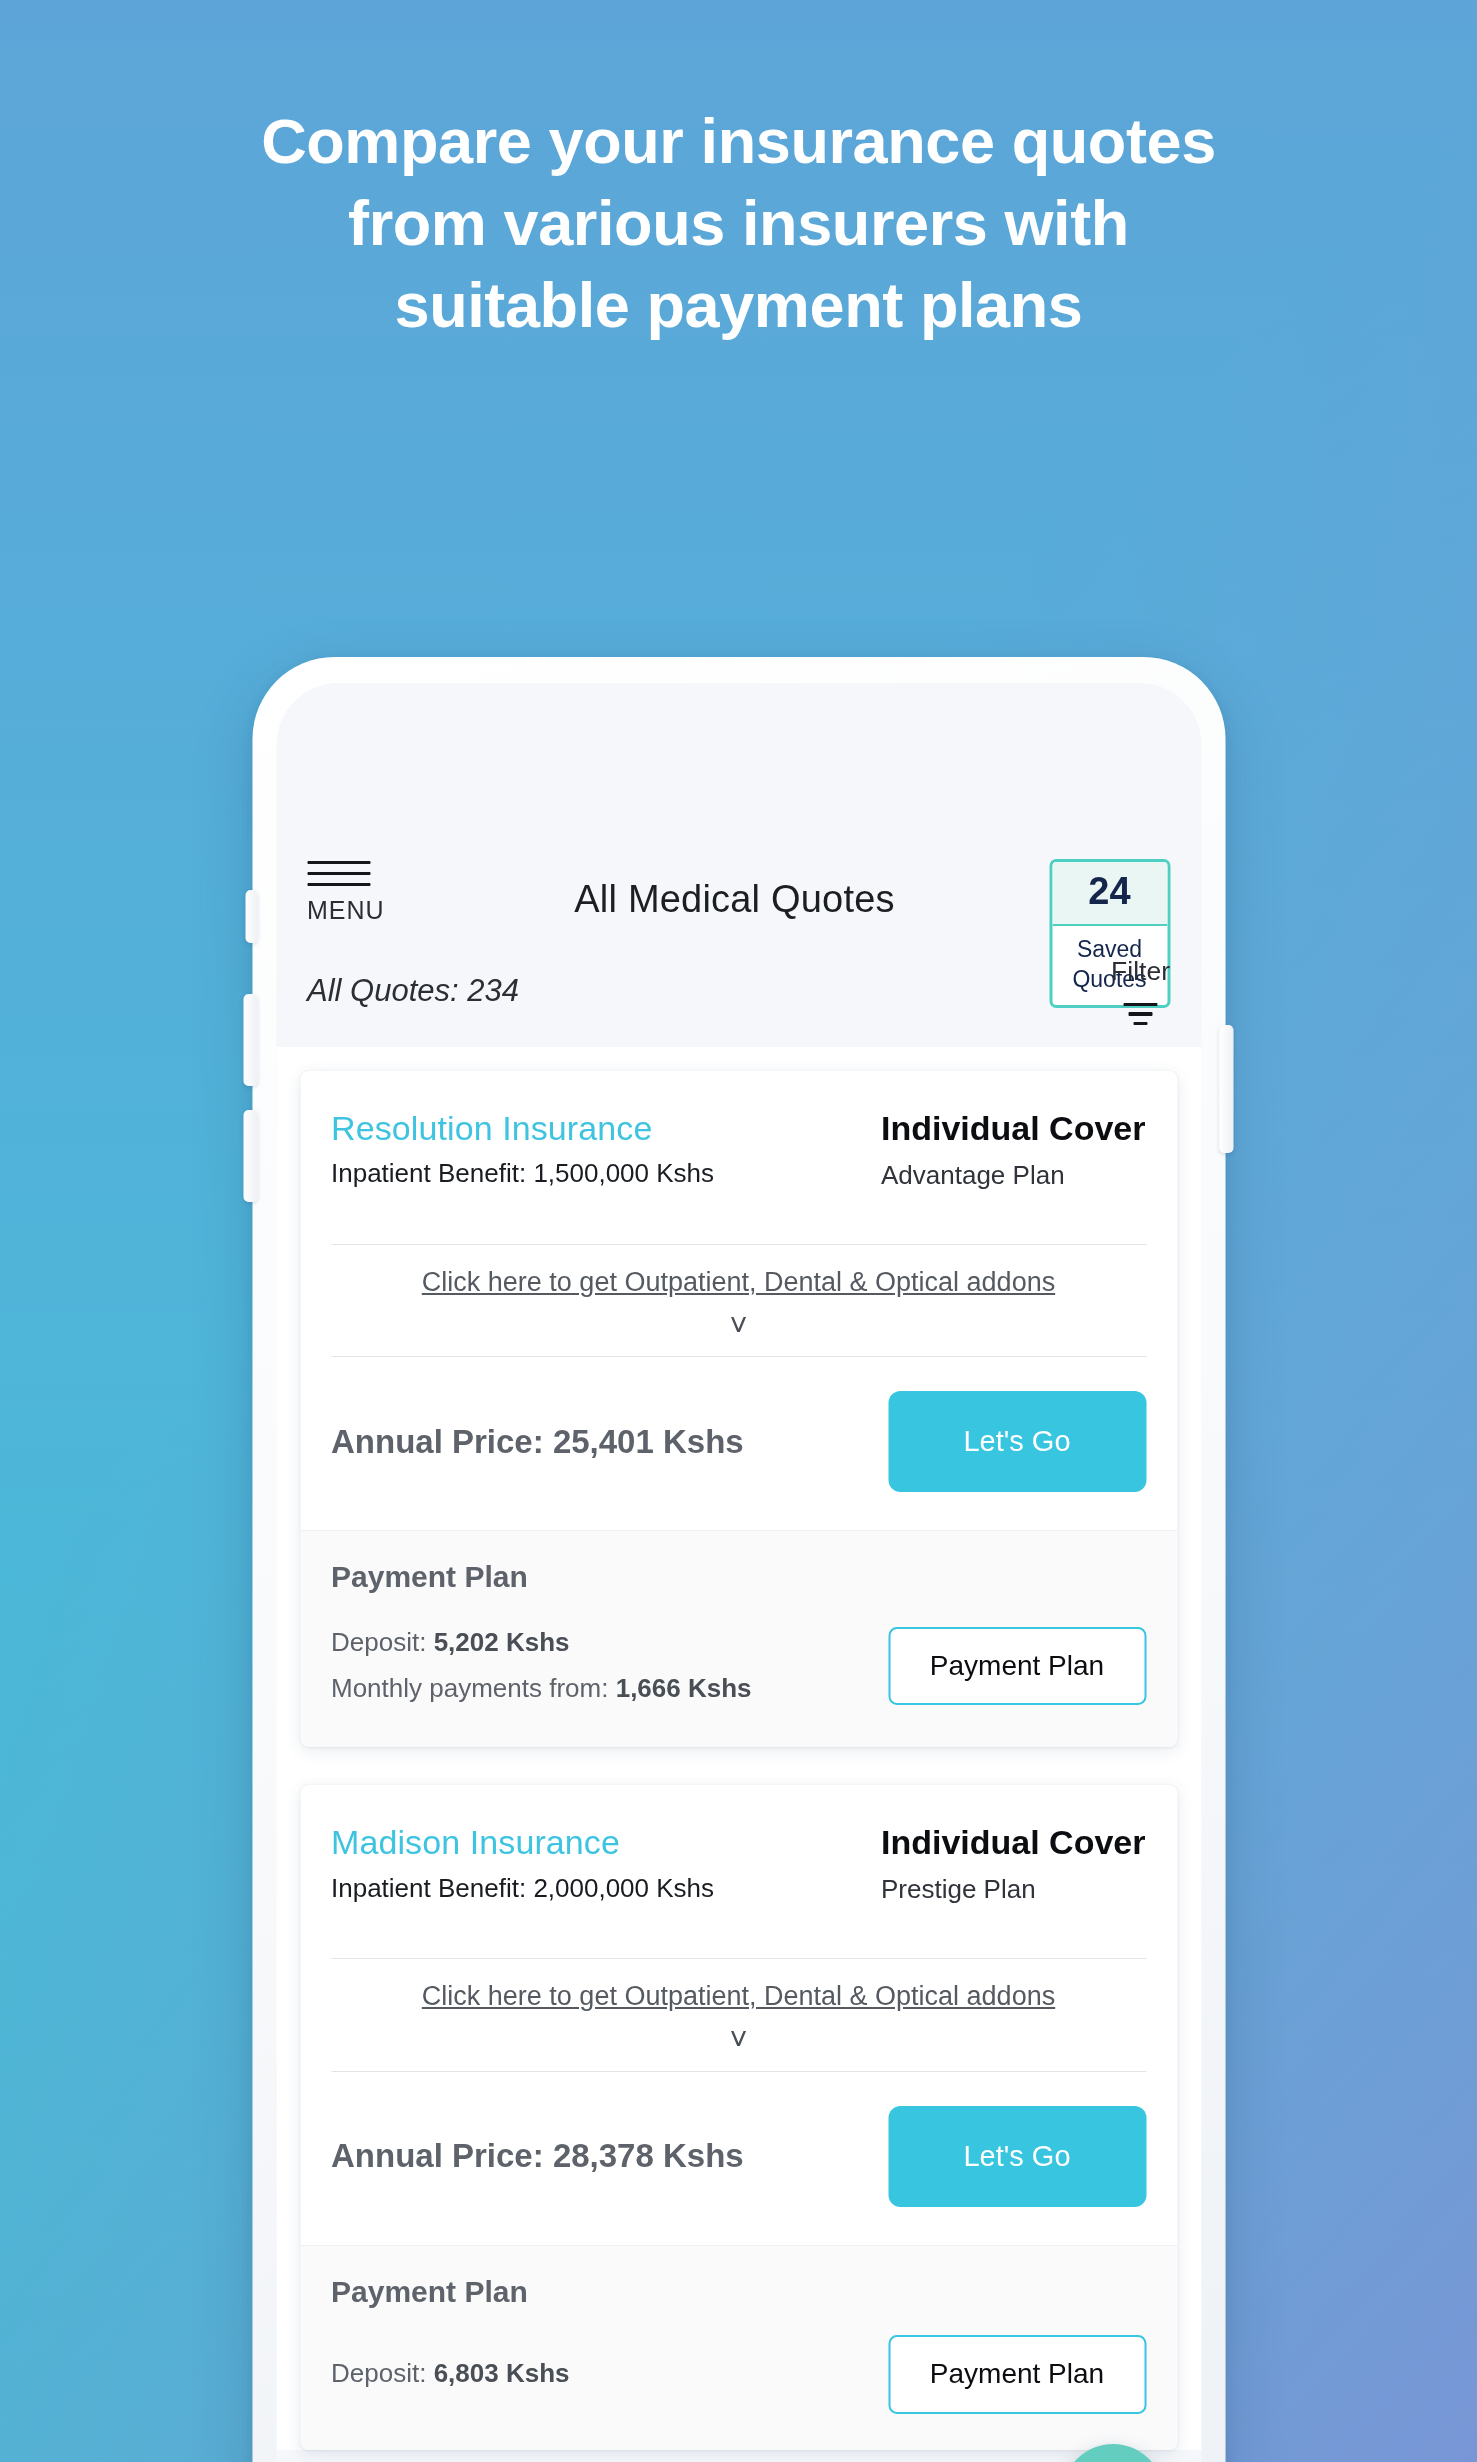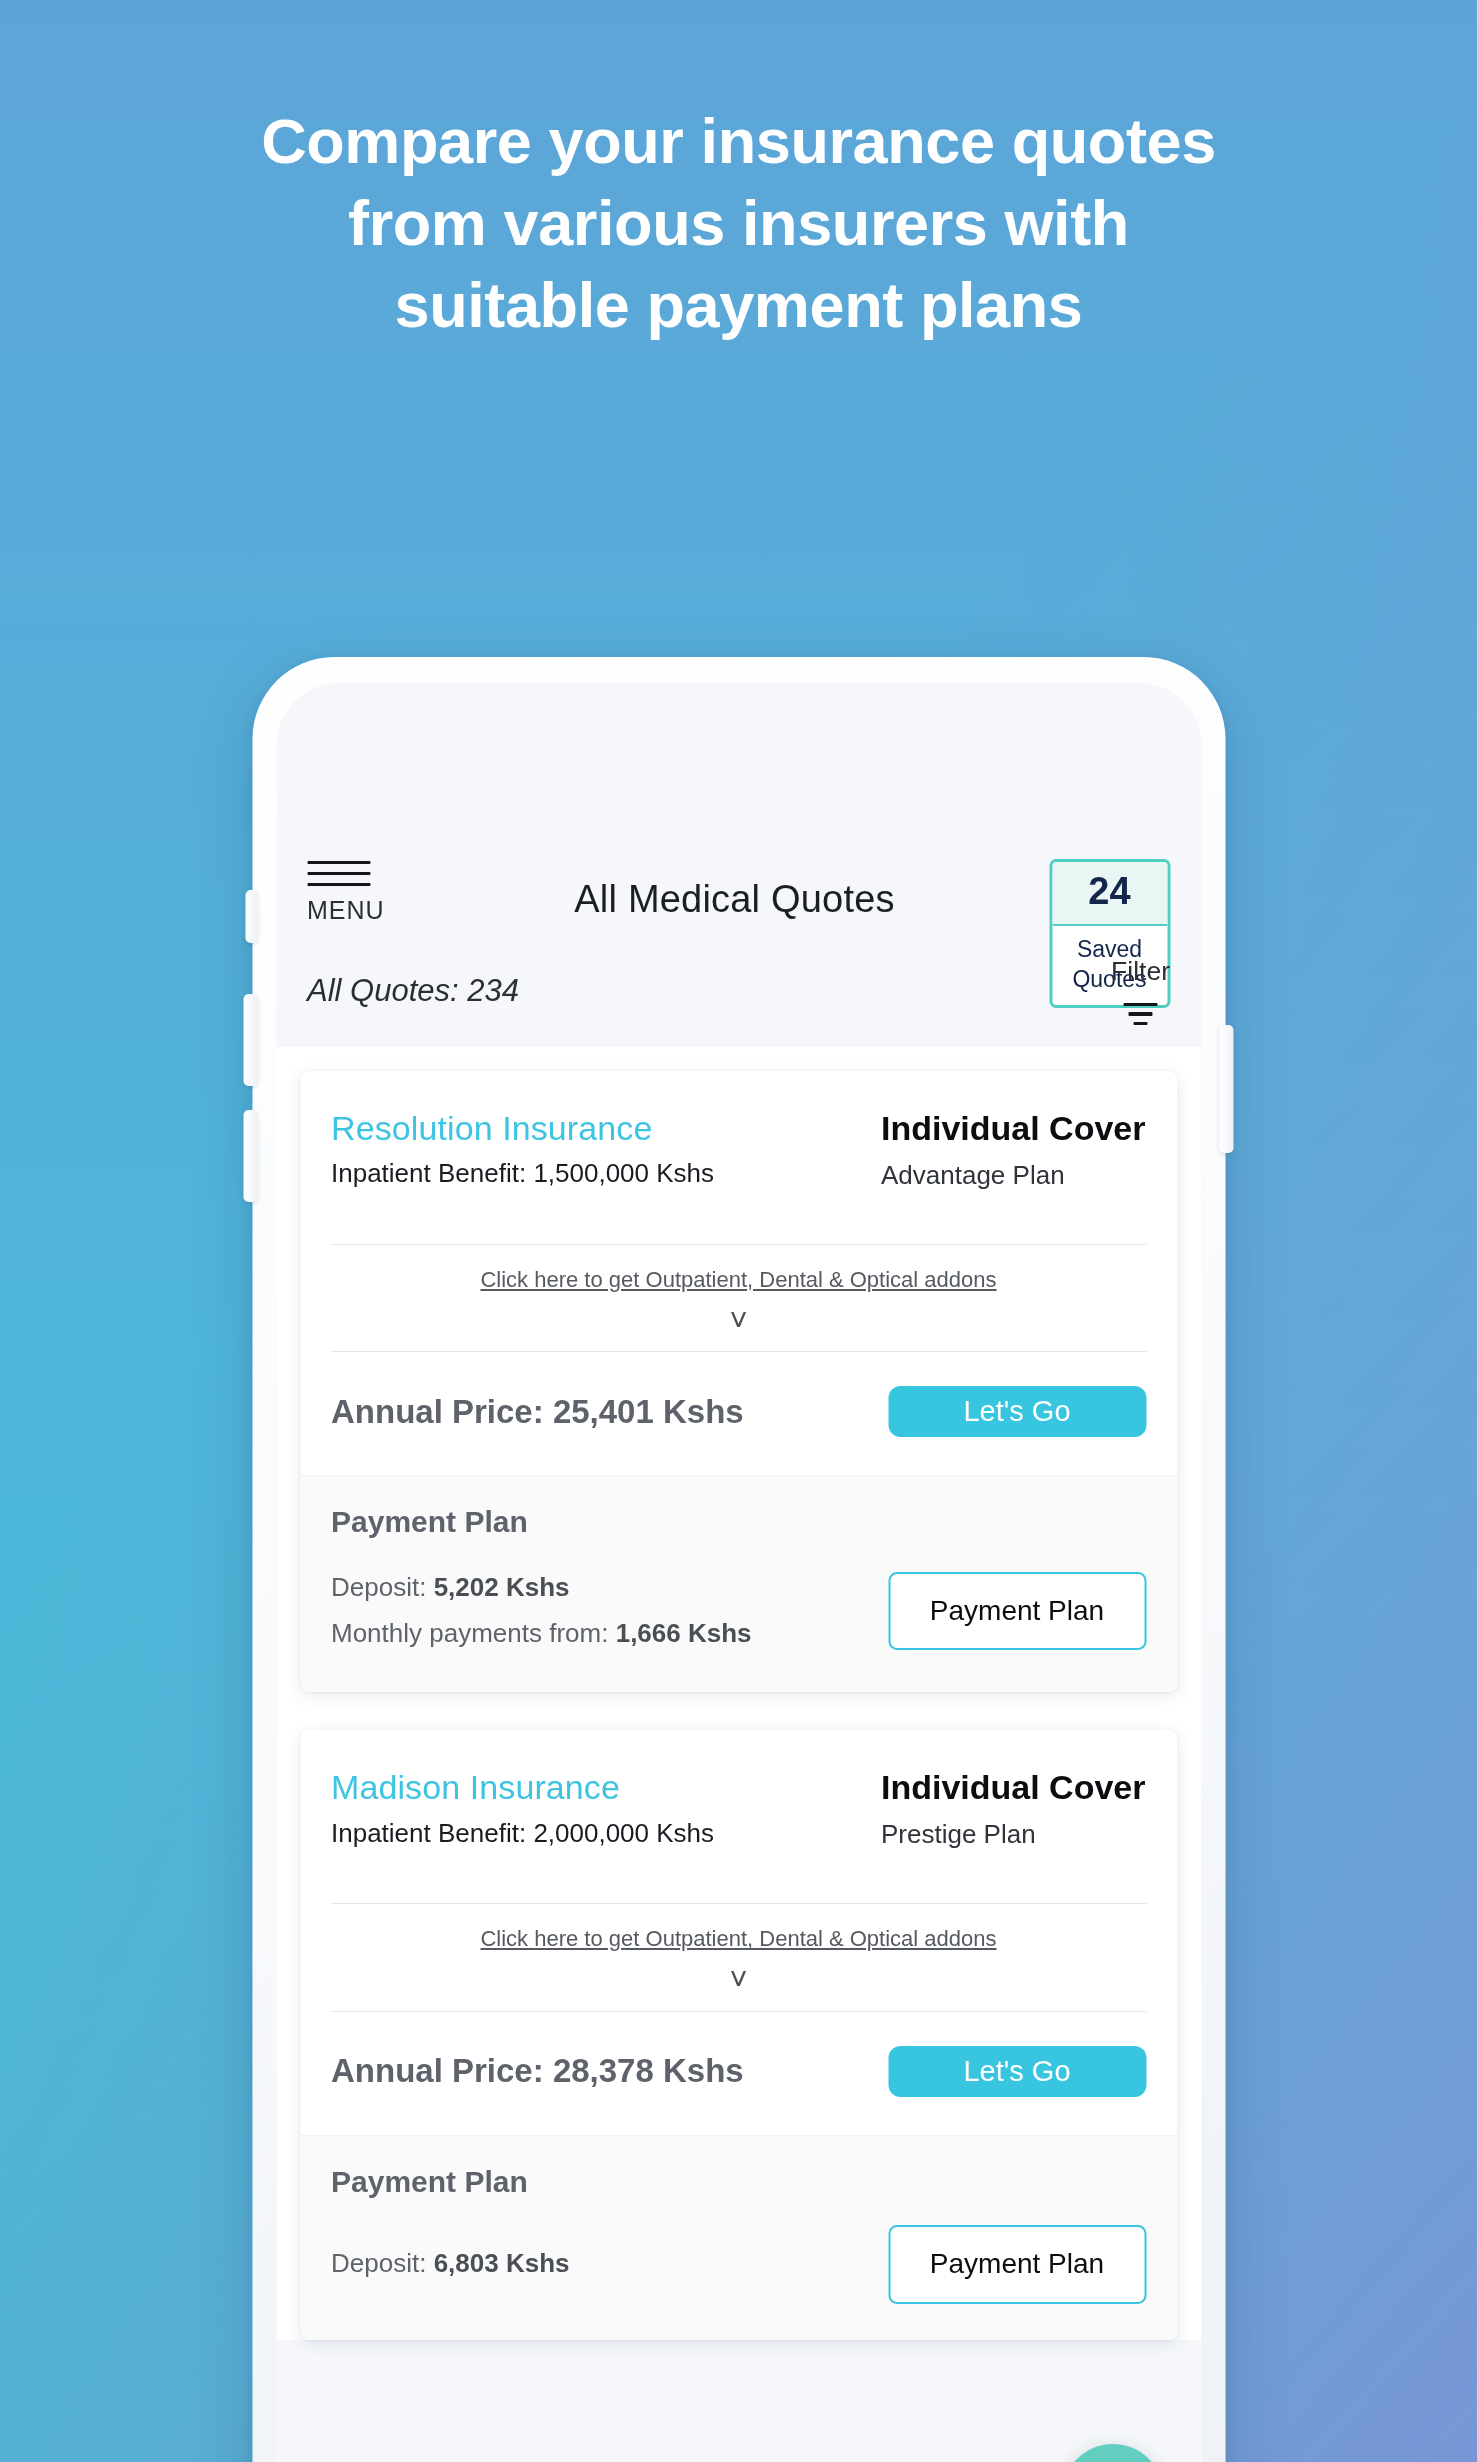--- a/index.html
+++ b/index.html
@@ -193,21 +193,21 @@
     color:#30343a;
   }
   .addon-block {
     margin-top:53px;
     border-top:1.7px solid #e1e4e8;
     border-bottom:1.7px solid #e1e4e8;
     padding:22px 0 15.4px;
     text-align:center;
   }
   .addon-link {
-    font-size:22px;
+    font-size:27px;
     color:#555a61;
     text-decoration:underline;
     display:inline-block;
   }
   .chev {
     margin-top:12px;
     font-size:31px;
     color:#4a4f56;
     line-height:1;
   }
@@ -221,21 +221,21 @@
     font-size:33px;
     font-weight:700;
     color:#5e636b;
   }
   .btn-lets-go {
     background:#37C5E0;
     color:#ffffff;
     font-size:29px;
     border:none;
     border-radius:12px;
-    padding:9px 0;
+    padding:34px 0;
     width:258px;
     text-align:center;
     cursor:pointer;
   }
   .plan-section {
     background:#FAFAFB;
     border-top:0.9px solid #eef0f2;
     padding:29px 31px 36px;
   }
   .plan-title {

